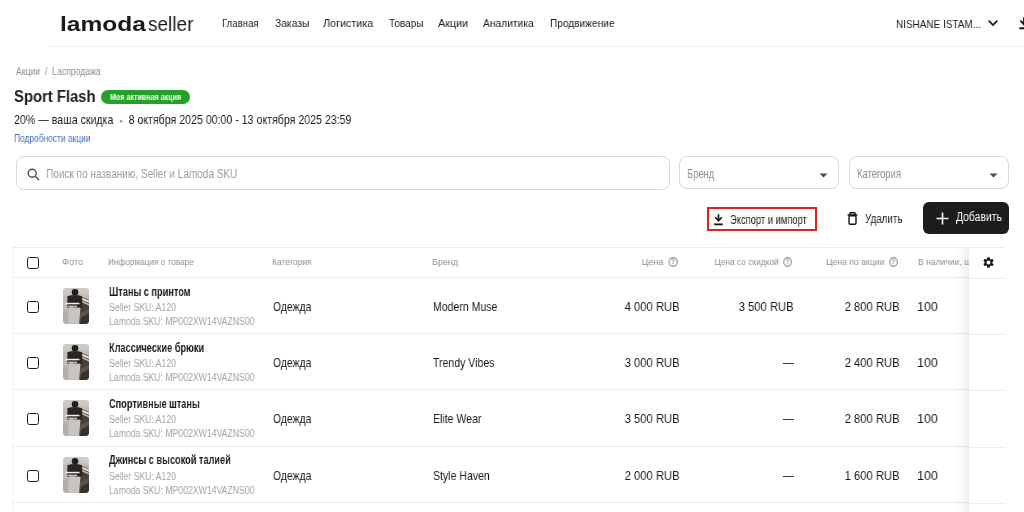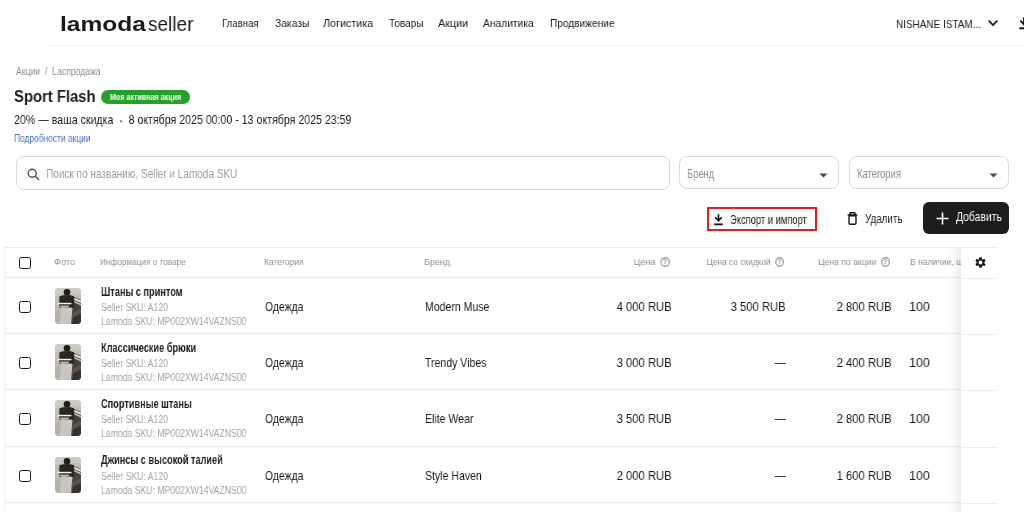--- a/index.html
+++ b/index.html
@@ -15,21 +15,21 @@
   .search { position:absolute; left:16px; top:156px; width:654px; height:34px;
             border:1px solid #d9d9d9; border-radius:8px; }
   .sel { position:absolute; top:156px; height:33px; border:1px solid #d9d9d9; border-radius:8px; }
   .sel svg { position:absolute; right:10px; top:15.5px; }
   
   .btn-exp { position:absolute; left:707px; top:207px; width:110px; height:24px;
              border:2px solid #e02020; background:#fff; }
   .btn-add { position:absolute; left:923px; top:202px; width:86px; height:32px; background:#1d1d1d;
              border-radius:6px;padding-left:16px; }
   
-  .tbl { position:absolute; left:4px; top:247px; width:993px; height:265px;
+  .tbl { position:absolute; left:12px; top:247px; width:993px; height:265px;
          border-top:1px solid #ececec; border-left:1px solid #f2f2f2; border-right:1px solid #ececec; }
   .thead { position:absolute; left:0; top:0; width:993px; height:30px; border-bottom:1px solid #ececec; }
   .th { font-size:9.5px; color:#8f8f8f; top:7.5px; }
   .row { position:absolute; left:0; width:993px; height:56.2px; border-bottom:1px solid #ececec; }
   .cb { position:absolute; left:14px; width:12px; height:12px; border:1.7px solid #1a1a1a; border-radius:2.5px; background:#fff; }
   .photo { position:absolute; left:50px; width:26px; height:36px; border-radius:4px; overflow:hidden; }
   .tt { font-size:12.5px; font-weight:700; --sx:0.735; }
   .sku { font-size:10.5px; color:#a2a2a2; --sx:0.826; }
   .cell { font-size:13px; --sx:0.79; }
   .sticky { position:absolute; left:956px; top:0; width:37px; height:265px; background:#fff; }

